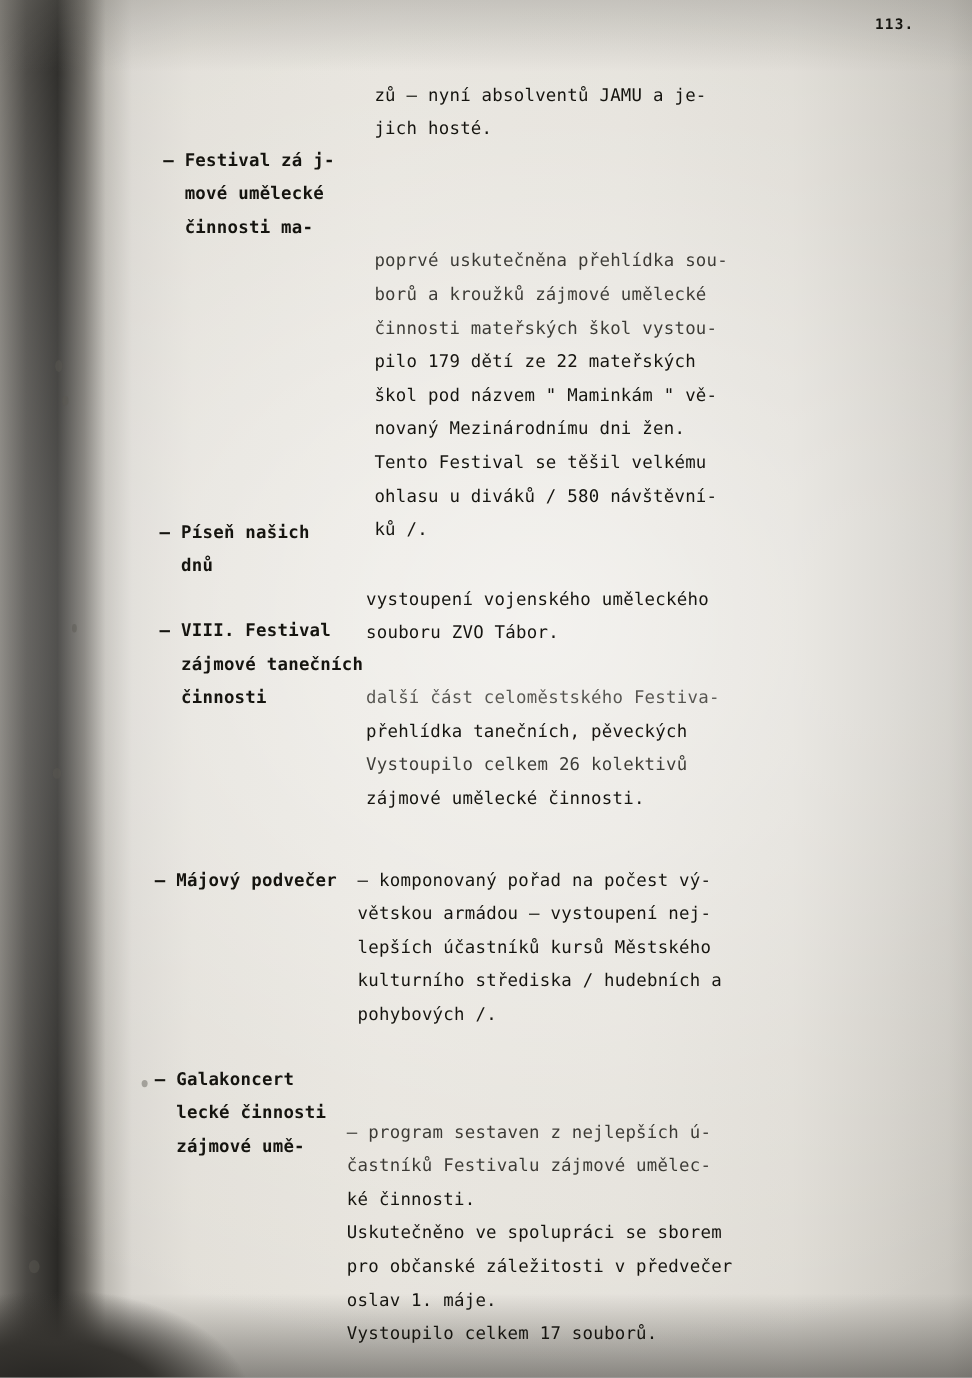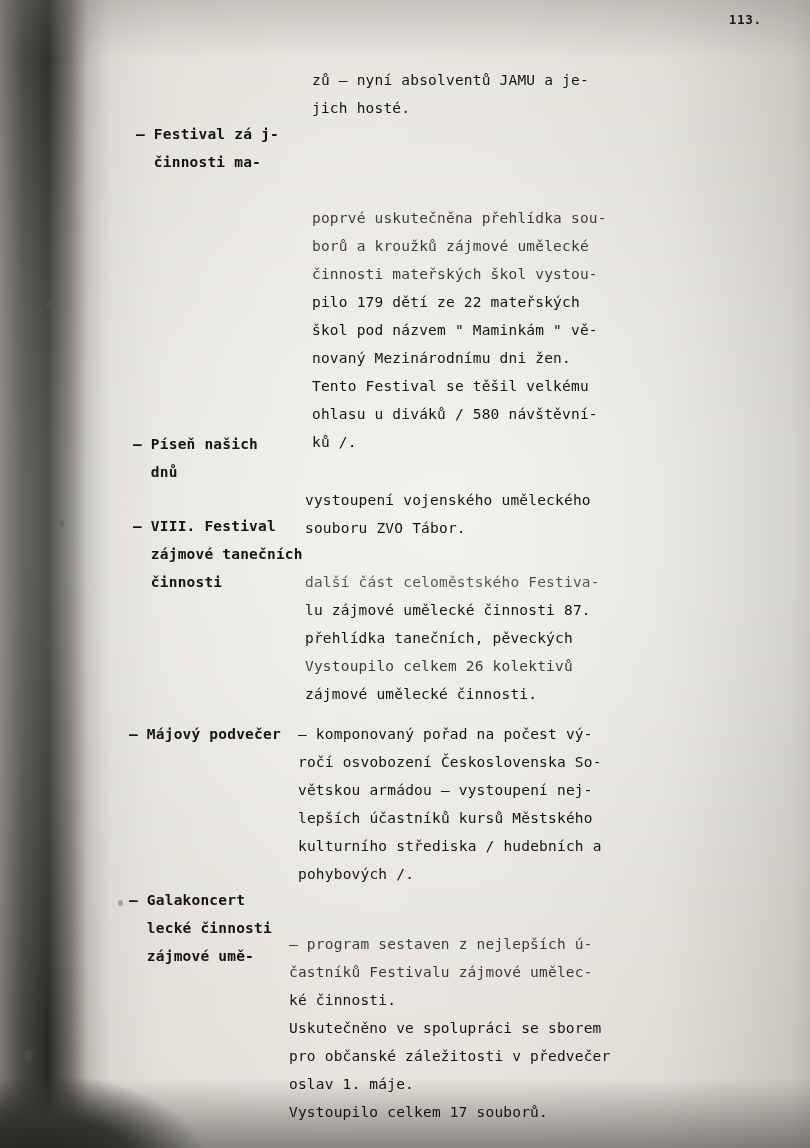--- a/index.html
+++ b/index.html
@@ -94,20 +94,21 @@
 
     <div class="folio">113.</div>
 
     <div class="blk" style="left:312px; top:56px;">
       <div class="txt">zů – nyní absolventů JAMU a je-</div>
       <div class="txt">jich hosté.</div>
     </div>
 
     <div class="blk" style="left:136px; top:110px;">
       <div class="lbl">– Festival zá j-</div>
+      <div class="lbl">  mové umělecké</div>
       <div class="lbl">  činnosti ma-</div>
     </div>
     <div class="blk" style="left:312px; top:194px;">
       <div class="txt faint">poprvé uskutečněna přehlídka sou-</div>
       <div class="txt faint">borů a kroužků zájmové umělecké</div>
       <div class="txt faint">činnosti mateřských škol vystou-</div>
       <div class="txt">pilo 179 dětí ze 22 mateřských</div>
       <div class="txt">škol pod názvem " Maminkám " vě-</div>
       <div class="txt">novaný Mezinárodnímu dni žen.</div>
       <div class="txt">Tento Festival se těšil velkému</div>
@@ -124,32 +125,30 @@
       <div class="txt">souboru ZVO Tábor.</div>
     </div>
 
     <div class="blk" style="left:133px; top:502px;">
       <div class="lbl">– VIII. Festival</div>
       <div class="lbl">  zájmové tanečních</div>
       <div class="lbl">  činnosti</div>
     </div>
     <div class="blk" style="left:305px; top:558px;">
       <div class="txt fainter">další část celoměstského Festiva-</div>
-      <div class="txt">lu zájmové umělecké činnosti 87.</div>
       <div class="txt">přehlídka tanečních, pěveckých</div>
       <div class="txt faint">Vystoupilo celkem 26 kolektivů</div>
       <div class="txt">zájmové umělecké činnosti.</div>
     </div>
 
     <div class="blk" style="left:129px; top:710px;">
       <div class="lbl">– Májový podvečer</div>
     </div>
     <div class="blk" style="left:298px; top:710px;">
       <div class="txt">– komponovaný pořad na počest vý-</div>
-      <div class="txt">ročí osvobození Československa So-</div>
       <div class="txt">větskou armádou – vystoupení nej-</div>
       <div class="txt">lepších účastníků kursů Městského</div>
       <div class="txt">kulturního střediska / hudebních a</div>
       <div class="txt">pohybových /.</div>
     </div>
 
     <div class="blk" style="left:129px; top:876px;">
       <div class="lbl">– Galakoncert</div>
       <div class="lbl">  lecké činnosti</div>
       <div class="lbl">  zájmové umě-</div>

